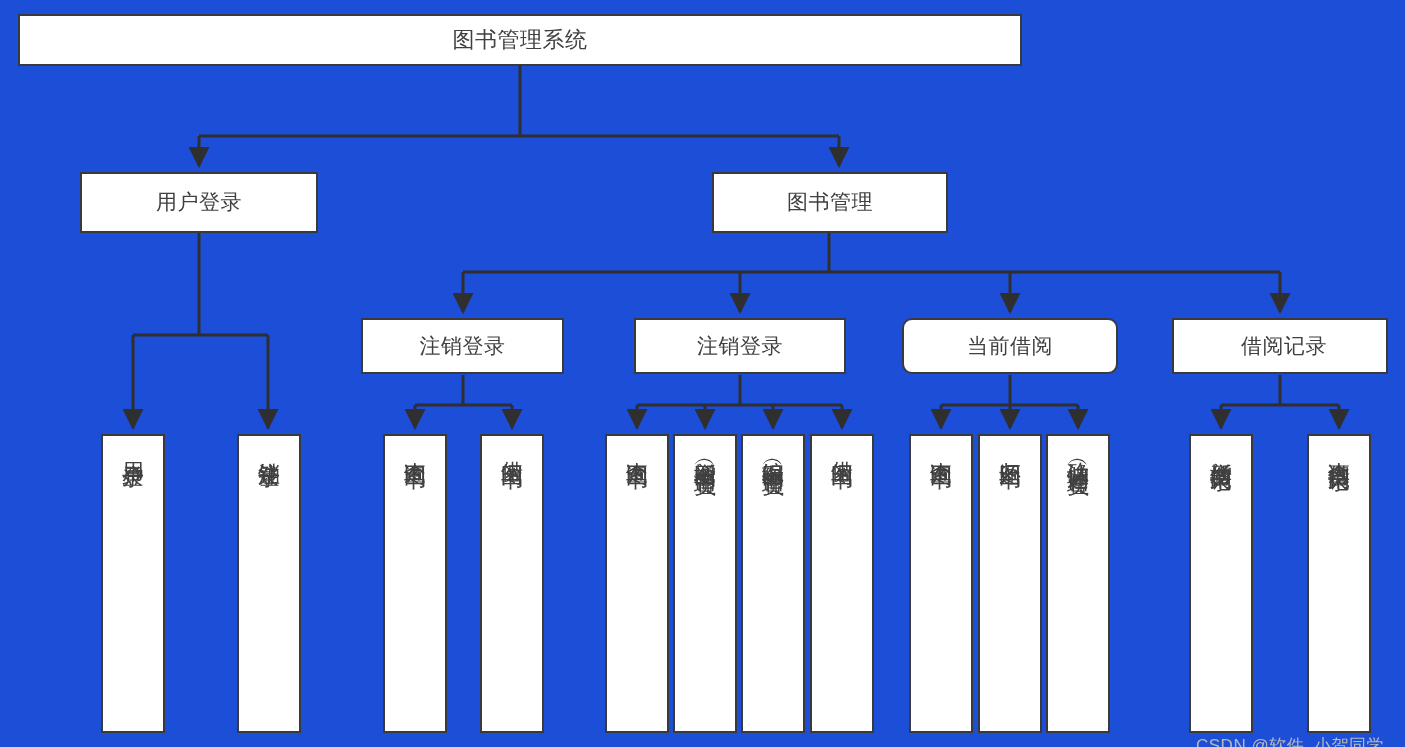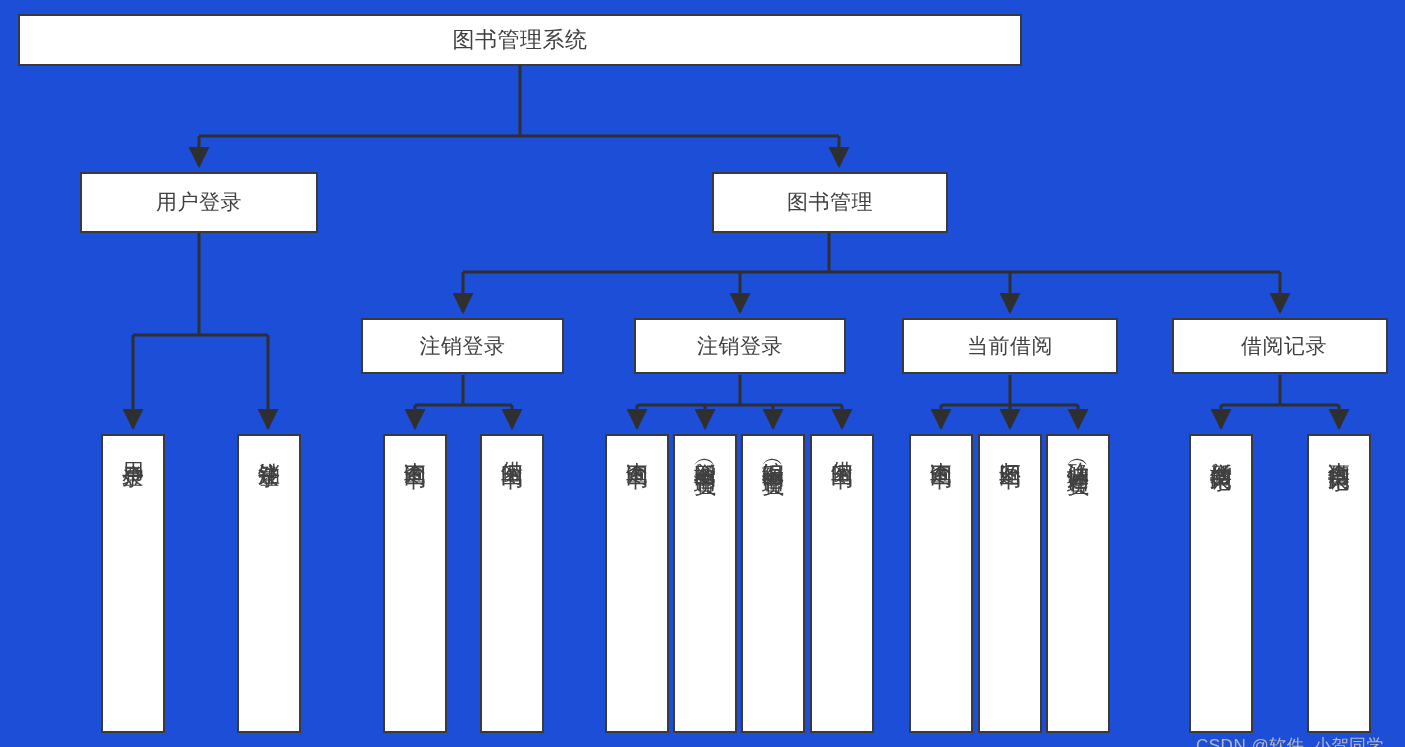--- a/index.html
+++ b/index.html
@@ -134,21 +134,21 @@
   <div class="node horizontal" style="left:712px; top:172px; width:236px; height:61px;">
     <span class="node-label">图书管理</span>
   </div>
 
   <div class="node horizontal" style="left:361px; top:318px; width:203px; height:56px;">
     <span class="node-label">注销登录</span>
   </div>
   <div class="node horizontal" style="left:634px; top:318px; width:212px; height:56px;">
     <span class="node-label">注销登录</span>
   </div>
-  <div class="node horizontal" style="left:902px; top:318px; width:216px; height:56px;">
+  <div class="node horizontal" style="left:902px; top:318px; width:216px; height:56px;border-radius:10px;">
     <span class="node-label">当前借阅</span>
   </div>
   <div class="node horizontal" style="left:1172px; top:318px; width:216px; height:56px;padding-left:8px;">
     <span class="node-label">借阅记录</span>
   </div>
 
   <div class="node vertical" style="left:101px; top:434px; width:64px; height:299px;">
     <span class="node-label">用户登录</span>
   </div>
   <div class="node vertical" style="left:237px; top:434px; width:64px; height:299px;">

